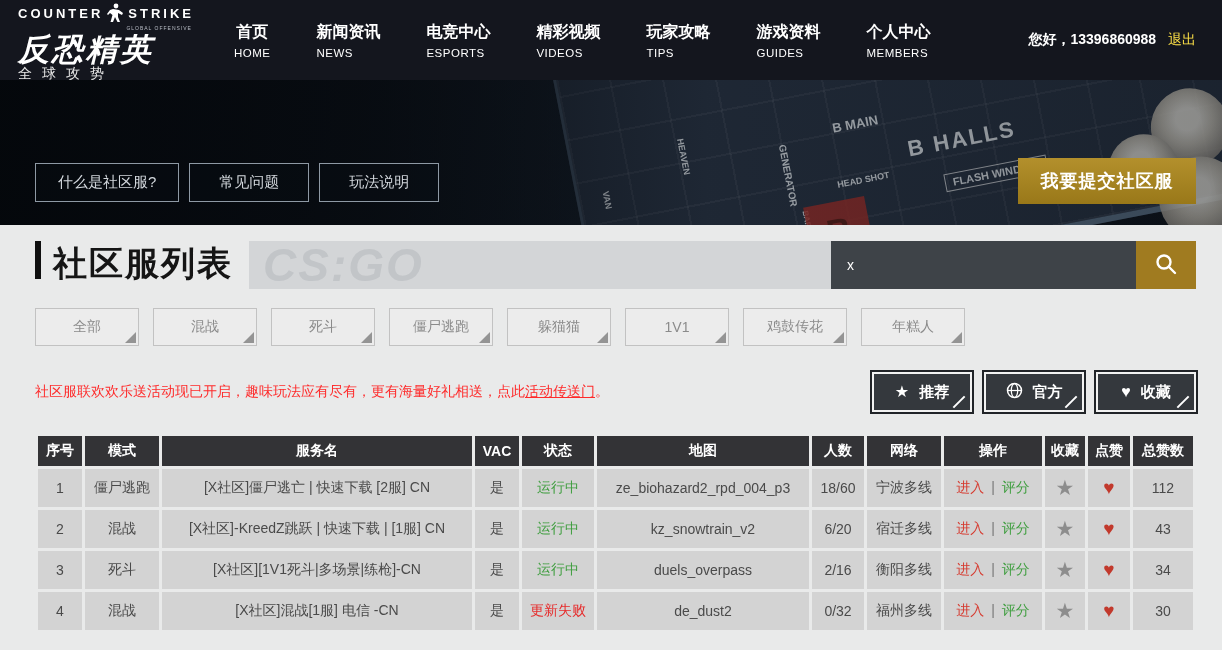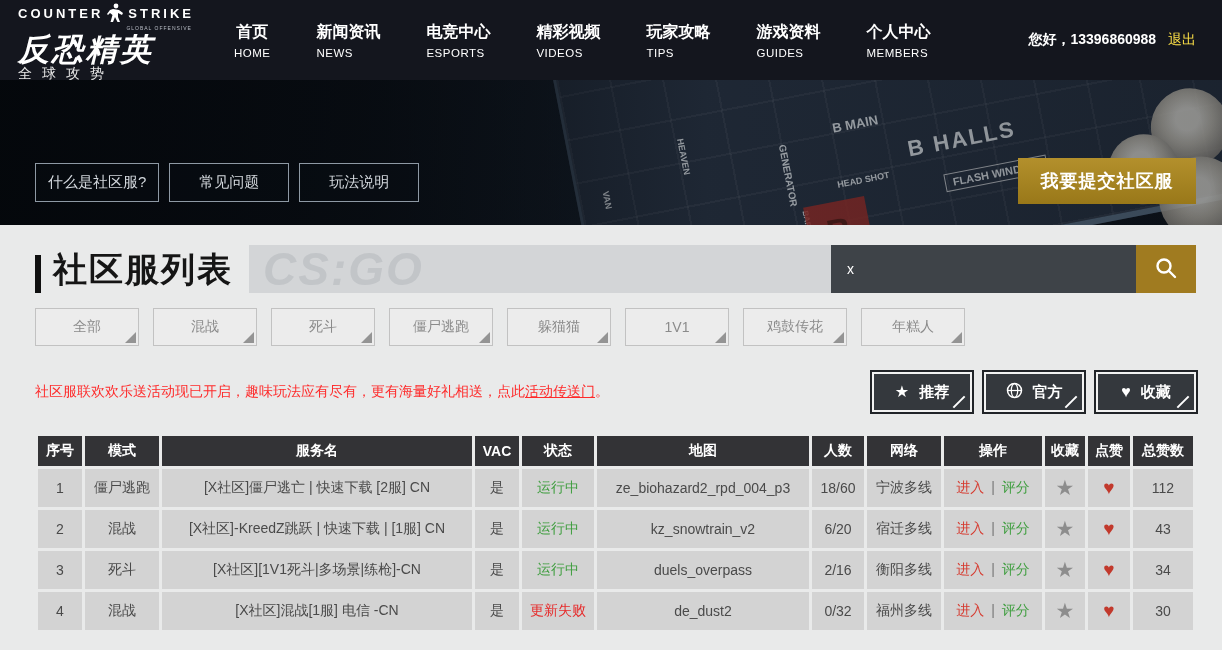--- a/index.html
+++ b/index.html
@@ -37,29 +37,29 @@
   .ml-headshot { left:256px; top:158px; font-size:9px; line-height:1.1; }
   .ml-barrels { left:200px; top:196px; font-size:8px; transform:rotate(90deg); }
   .bsite { position:absolute; left:218px; top:178px; width:62px; height:58px; background:rgba(158,48,44,.85);
     display:flex; align-items:center; justify-content:center; font-size:34px; font-weight:900; color:#55201c; }
   .barrels { position:absolute; right:-14px; top:6px; width:130px; height:150px; transform:rotate(8deg); opacity:.85; }
   .barrel { position:absolute; width:78px; height:78px; border-radius:50%;
     background:radial-gradient(circle at 45% 40%, #efece4 0 18%, #cfcabe 40%, #97928a 70%, #6e6a63 100%); }
   .b1{ left:40px; top:0; } .b2{ left:4px; top:52px; width:70px; height:70px; } .b3{ left:58px; top:66px; width:84px; height:84px; }
   .hero-shade { position:absolute; inset:0; background:linear-gradient(90deg, rgba(4,7,11,.94) 0%, rgba(4,7,11,.72) 30%, rgba(4,7,11,.25) 58%, rgba(4,7,11,.35) 100%); }
   .hero-btns { position:absolute; left:35px; top:83px; display:flex; gap:10px; z-index:3; }
-  .ghost-btn { min-width:120px; padding:9px 12px; border:1px solid #8e99a4; color:#d2d7dc; font-size:15px;
+  .ghost-btn { min-width:120px; padding:9px 22px; border:1px solid #8e99a4; color:#d2d7dc; font-size:15px;
     background:rgba(10,14,20,.35); text-align:center; cursor:pointer; }
   .submit-btn { position:absolute; right:26px; top:78px; width:178px; height:46px; z-index:3;
     background:linear-gradient(#b3902c,#997819); color:#fff; font-size:18px; font-weight:bold;
     display:flex; align-items:center; justify-content:center; cursor:pointer; letter-spacing:1px; }
 
   
   .listing { padding:0 26px 0 35px; }
-  .title-row { margin-top:16px; height:52px; display:flex; align-items:flex-end; }
+  .title-row { margin-top:16px; height:52px; display:flex; align-items:flex-start; }
   .title-bar { width:6px; height:38px; background:#101010; margin-right:12px; }
   .page-title { font-size:34px; font-weight:900; color:#151515; letter-spacing:2px; white-space:nowrap; }
   .watermark { flex:1; height:48px; background:#d3d5d7; margin-left:16px; display:flex; align-items:center; overflow:hidden; }
   .watermark span { font-size:46px; font-weight:900; font-style:italic; color:#c2c5c8; letter-spacing:2px; padding-left:14px; }
   .search-box { display:flex; width:365px; height:48px; flex:none; }
   .search-input { flex:1; background:#3e4348; border:none; outline:none; color:#fff; font-size:14px; padding:0 16px;
     font-family:inherit; }
   .search-btn { width:60px; background:#a07b20; border:none; cursor:pointer; display:flex; align-items:center; justify-content:center; }
 
   .tabs-row { margin-top:15px; display:flex; gap:14px; }

